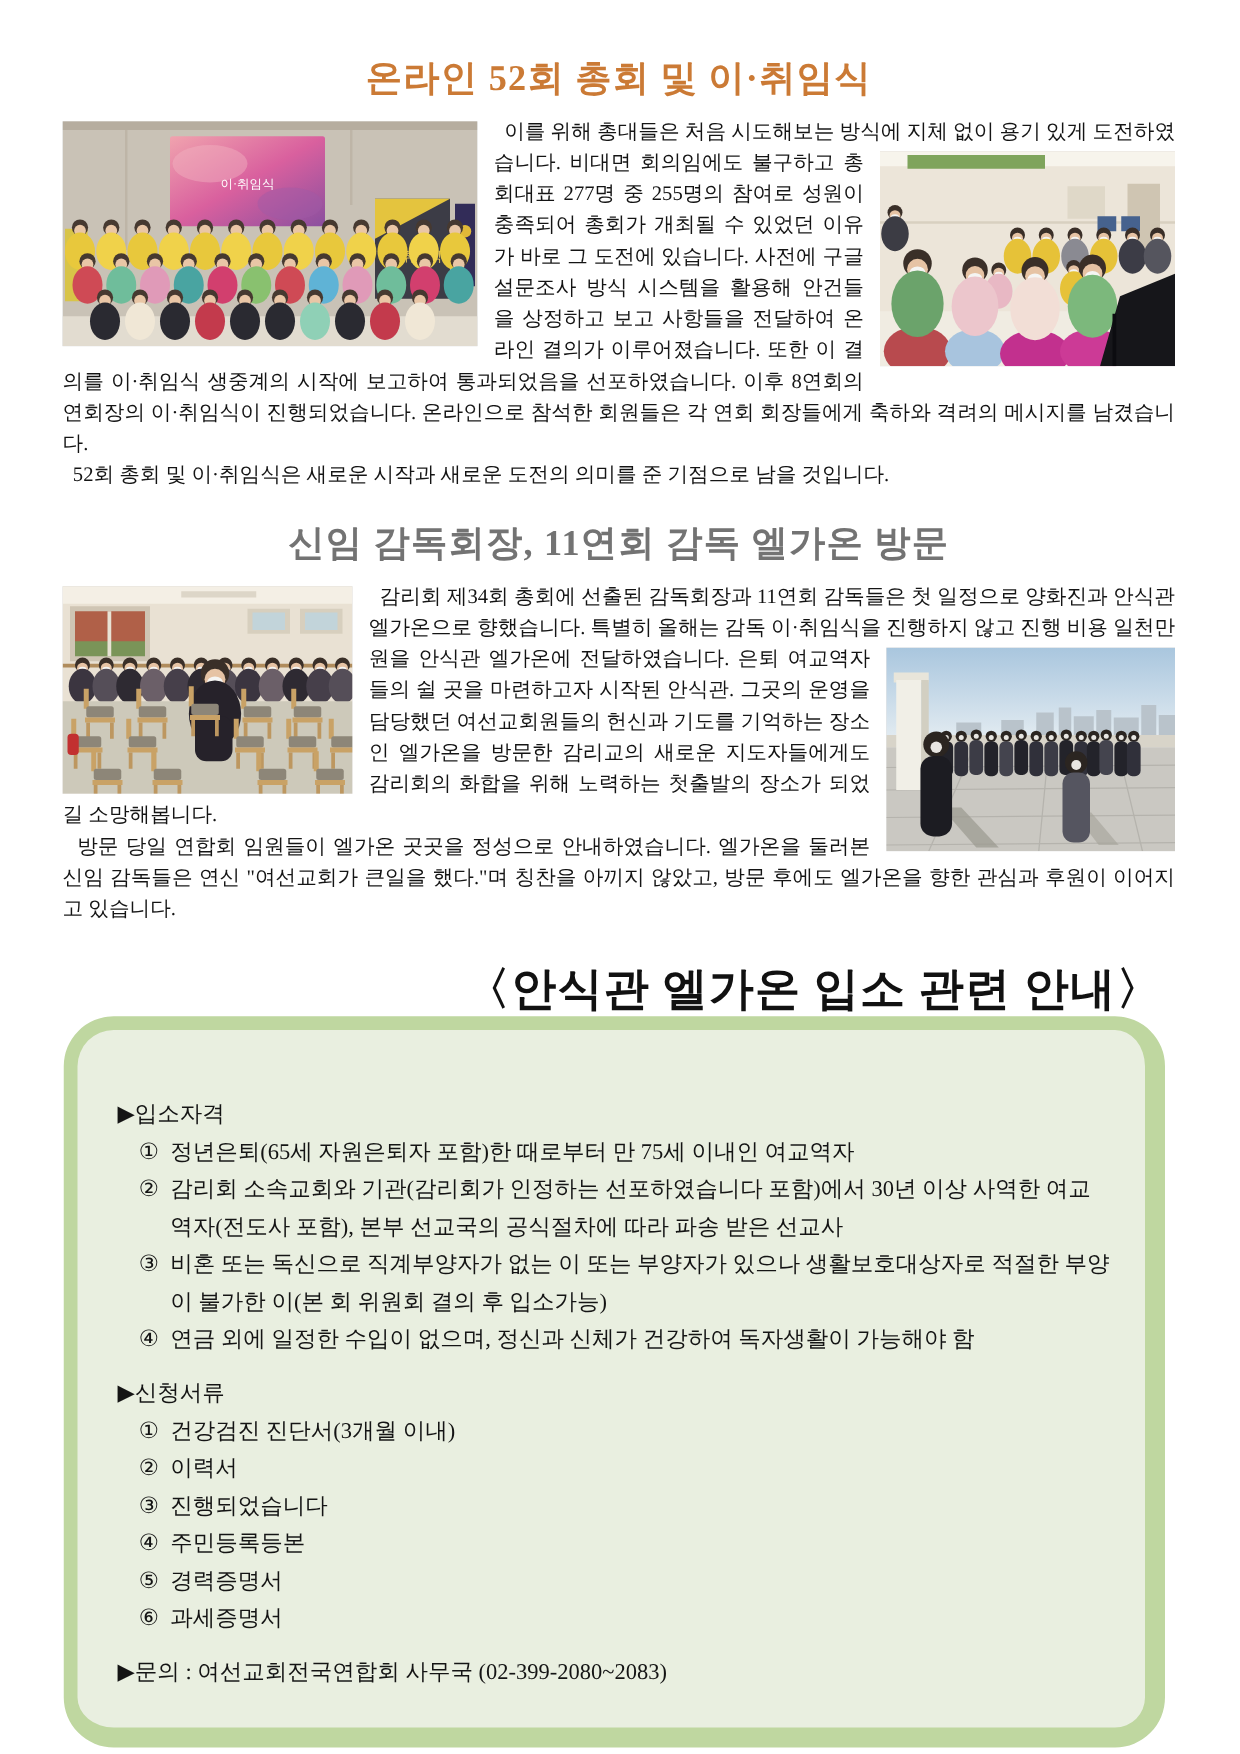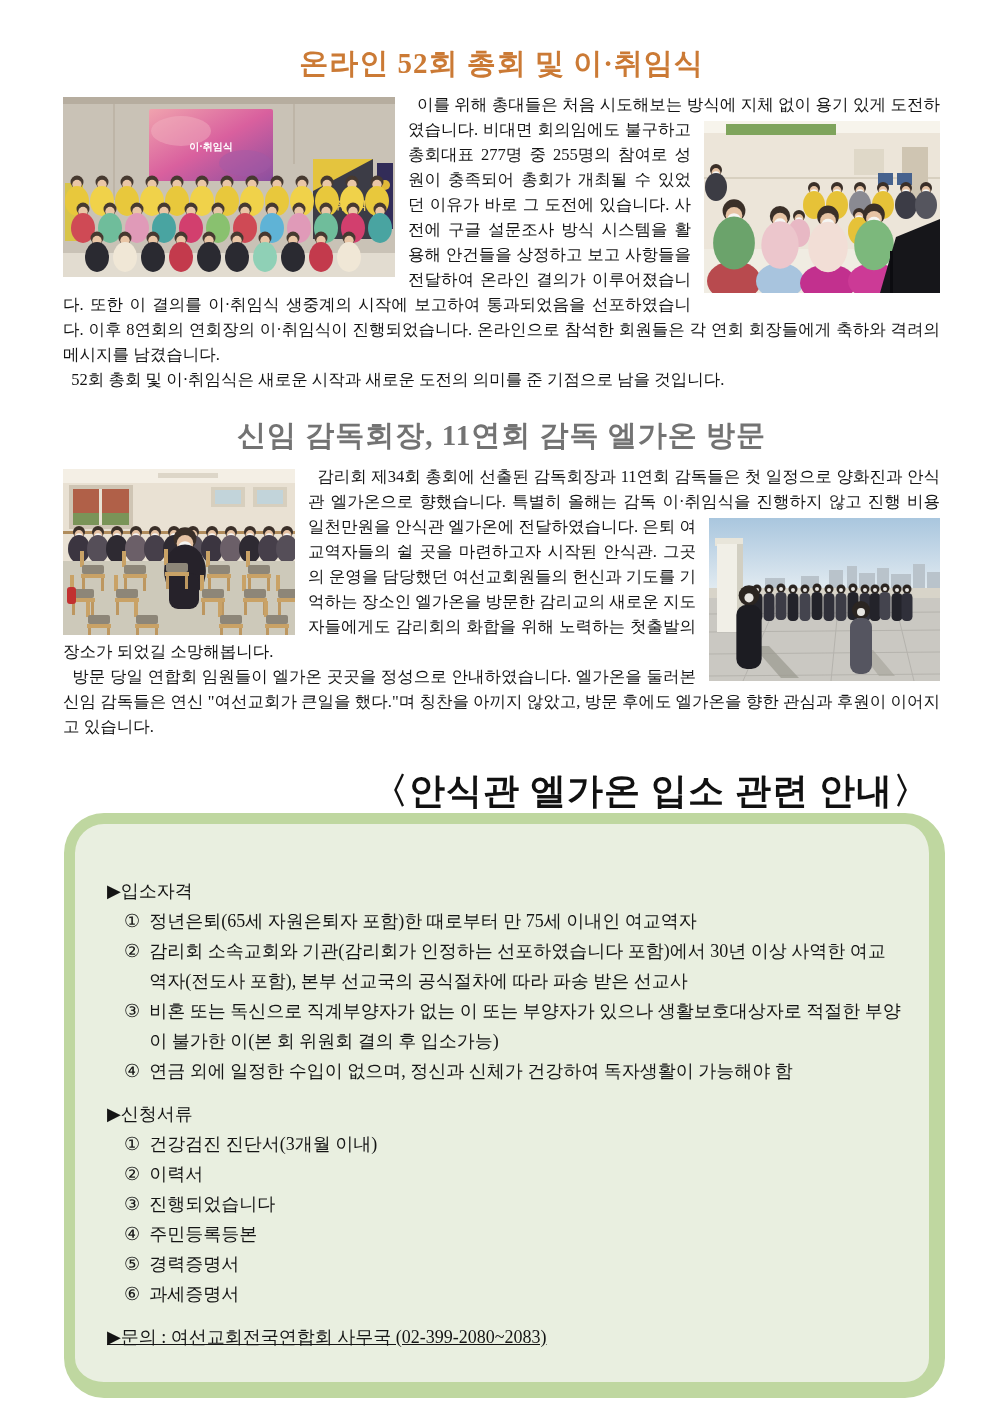--- a/index.html
+++ b/index.html
@@ -1,30 +1,30 @@
 <!DOCTYPE html>
 <html><head>
 <meta charset="utf-8">
 <style>
   html,body{margin:0;padding:0;}
   body{
     width:992px;height:1403px;overflow:hidden;background:#ffffff;
     font-family:"Liberation Serif","DejaVu Serif",serif;color:#141414;
     -webkit-font-smoothing:antialiased;
   }
-  .page{box-sizing:border-box;width:992px;height:1403px;padding:30px 52px 0 63px;}
+  .page{box-sizing:border-box;width:992px;height:1403px;padding:30px 52px 0 50px;}
   .sec-title{
     text-align:center;font-size:29px;font-weight:700;letter-spacing:1px;
     margin:14px 0 10px 0;line-height:38px;
   }
   .t-orange{color:#cb7a35;}
   .t-olive{color:#737373;}
   .flow{font-size:16.5px;line-height:25px;text-align:justify;}
   .para{display:block;}
-  .photo{background:#ddd;overflow:hidden;font-weight:bold;}
+  .photo{background:#ddd;overflow:hidden;}
   .photo svg{display:block;}
   .ph-left{float:left;margin:5px 13px 3px 0;}
   .ph-right{float:right;margin:4px 0 6px 13px;}
   .ph1{width:332px;height:180px;}
   .ph2{width:236px;height:172px;}
   .ph3{width:232px;height:166px;}
   .ph4{width:231px;height:163px;}
   .clear{clear:both;}
   
   .notice-wrap{position:relative;margin:74px 0 0 1px;}
@@ -37,21 +37,21 @@
     box-sizing:border-box;width:881px;
     border:11px solid #bfd7a0;border-right-width:16px;border-bottom-width:16px;
     border-radius:40px;background:#e9efe0;
     padding:40px 26px 30px 32px;
   }
   .n-group{margin-bottom:13px;}
   .n-header{font-size:18px;line-height:30px;font-weight:400;margin-top:12px;}
   .n-item{display:flex;font-size:18px;line-height:30px;padding-left:17px;}
   .n-num{flex:0 0 auto;margin-right:9px;}
   .n-text{flex:1 1 auto;}
-  .n-contact{font-size:18px;line-height:30px;margin-top:10px;text-decoration:underline;}
+  .n-contact{font-size:18px;line-height:30px;margin-top:10px;}
 </style>
 </head>
 <body>
 
 <svg width="0" height="0" style="position:absolute" aria-hidden="true">
   <defs>
     <linearGradient id="pgrad" x1="0" y1="0" x2="1" y2="1">
       <stop offset="0" stop-color="#f0a3ae"></stop>
         <stop offset="0.5" stop-color="#d9609e"></stop>
         <stop offset="1" stop-color="#8a4f9f"></stop>

